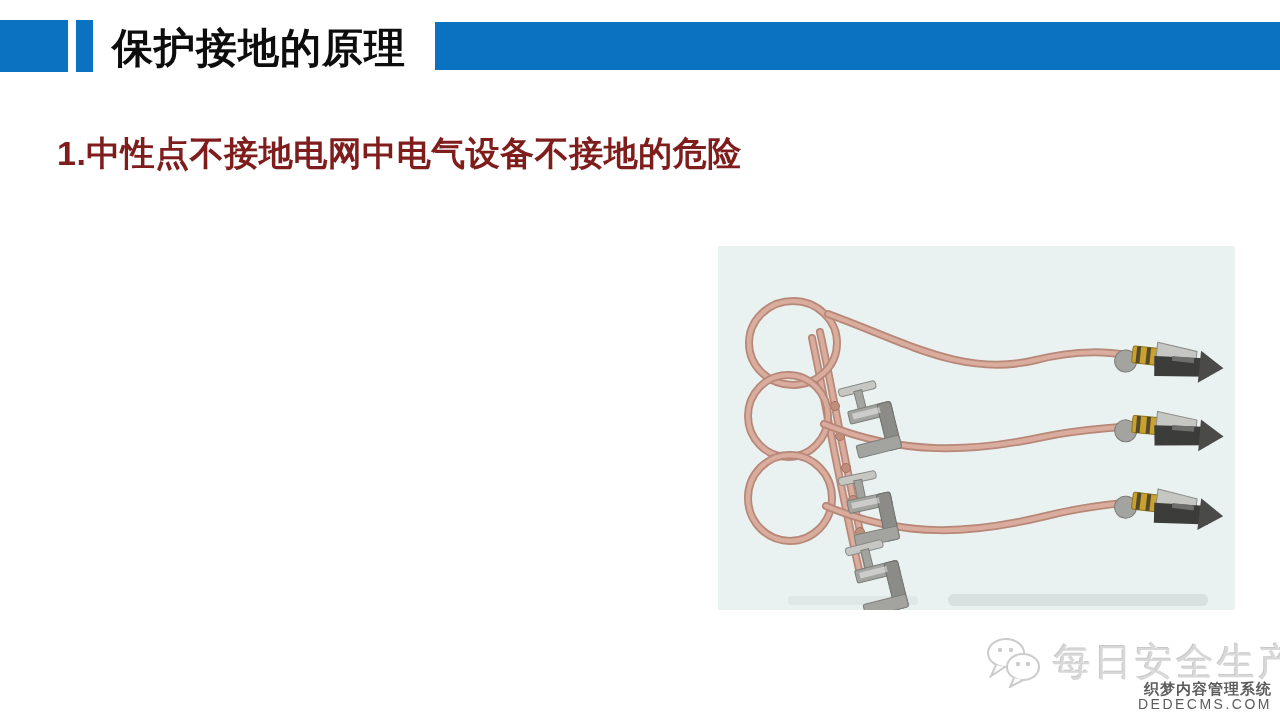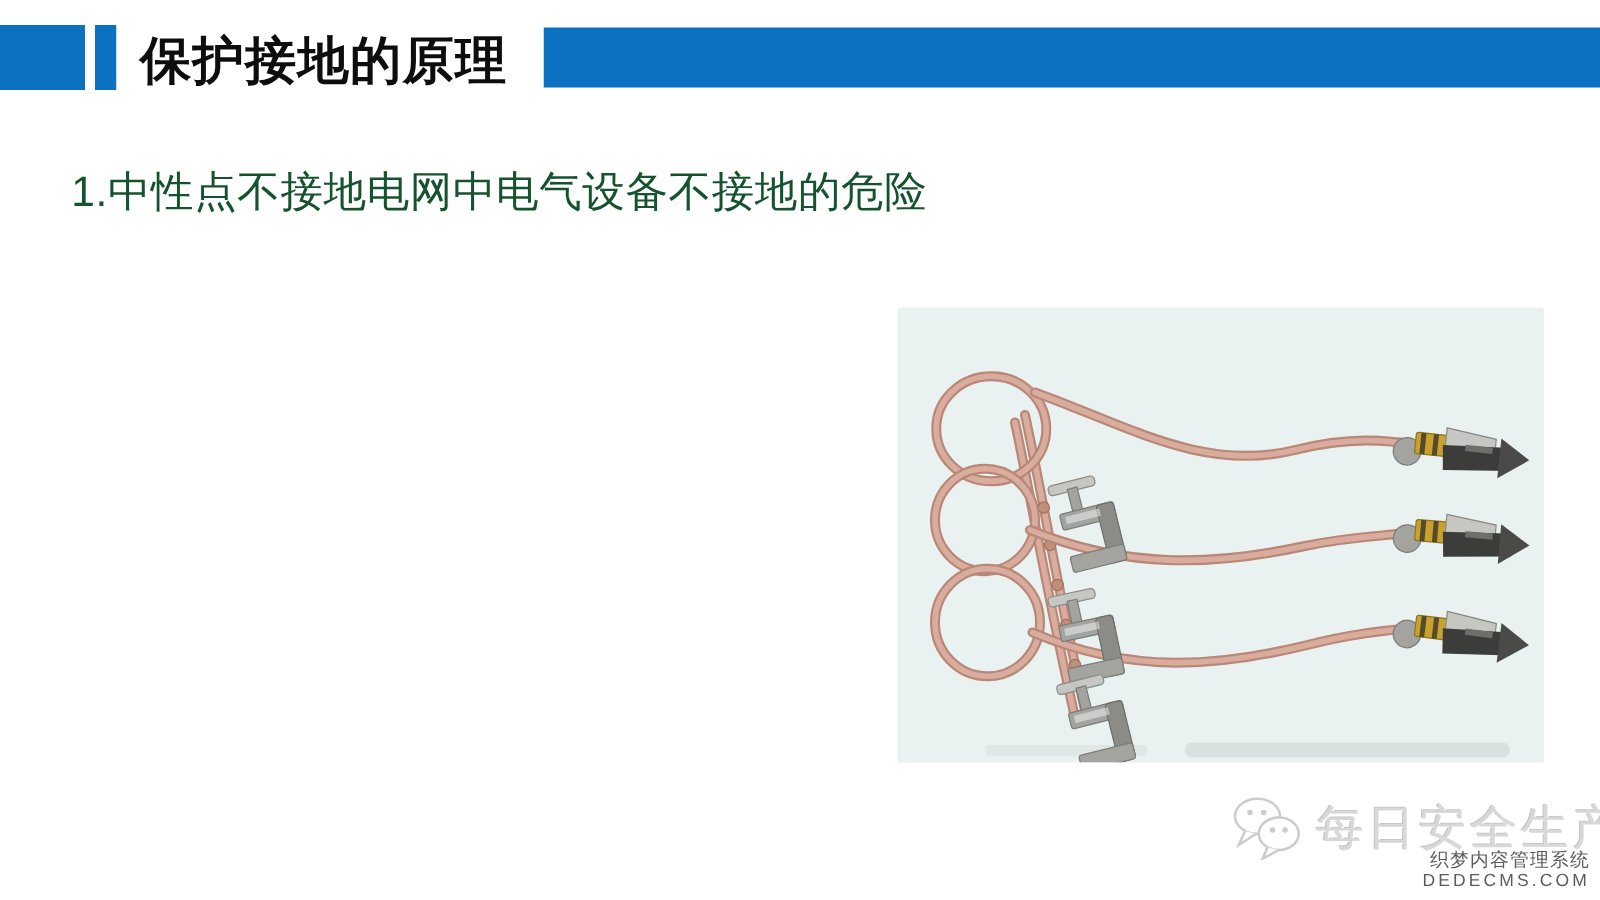--- a/index.html
+++ b/index.html
@@ -18,21 +18,21 @@
   .accent-bar{position:absolute;left:76px;top:20px;width:17px;height:52px;background:var(--accent-blue,#0b72c2);}
   .page-title{
     position:absolute;left:112px;top:22px;height:52px;line-height:52px;
     font-size:41px;font-weight:800;color:#0d0d0d;letter-spacing:1px;white-space:nowrap;
   }
   .header-rule{position:absolute;left:435px;top:22px;width:845px;height:48px;background:var(--accent-blue,#0b72c2);}
 
   
   .section-heading{
     position:absolute;left:57px;top:131px;
-    font-size:34px;font-weight:400;color:#14532d;white-space:nowrap;letter-spacing:0.5px;
+    font-size:34px;font-weight:700;color:#7f1d1d;white-space:nowrap;letter-spacing:0.5px;
   }
 
   
   .body-text{
     position:absolute;left:78px;top:240px;width:655px;
     font-size:28px;color:#1a1a1a;font-weight:400;
   }
   .body-text .line{display:block;height:57px;line-height:57px;white-space:nowrap;}
   .body-text .indent{text-indent:43px;}
   .hl{color:var(--highlight-yellow,#f2b41c);font-weight:700;}
@@ -55,21 +55,21 @@
     position:absolute;left:983px;top:636px;display:flex;align-items:center;gap:8px;
   }
   .brand-watermark .brand-text{
     font-size:38px;letter-spacing:3px;color:#d8d8d8;font-weight:500;white-space:nowrap;
     text-shadow:1px 1px 0 #ffffff,-1px -1px 0 #c9c9c9;
   }
   .cms-watermark{
     position:absolute;right:8px;top:681px;text-align:right;line-height:1.05;
   }
   .cms-watermark .cms-line1{
-    font-size:15px;font-weight:400;color:#5c5c5c;letter-spacing:1px;
+    font-size:15px;font-weight:700;color:#5c5c5c;letter-spacing:1px;
     text-shadow:1px 1px 0 #fff,-1px -1px 0 #fff,1px -1px 0 #fff,-1px 1px 0 #fff;
   }
   .cms-watermark .cms-line2{
     font-size:14px;font-weight:400;color:#5c5c5c;letter-spacing:2.5px;
     text-shadow:1px 1px 0 #fff,-1px -1px 0 #fff,1px -1px 0 #fff,-1px 1px 0 #fff;
   }
 </style>
 </head>
 <body style="--accent-blue: #0b72c2; --highlight-yellow: #f2b41c; --photo-background: #e9f2f0; --copper-wire: #d9ac9e;">
 

